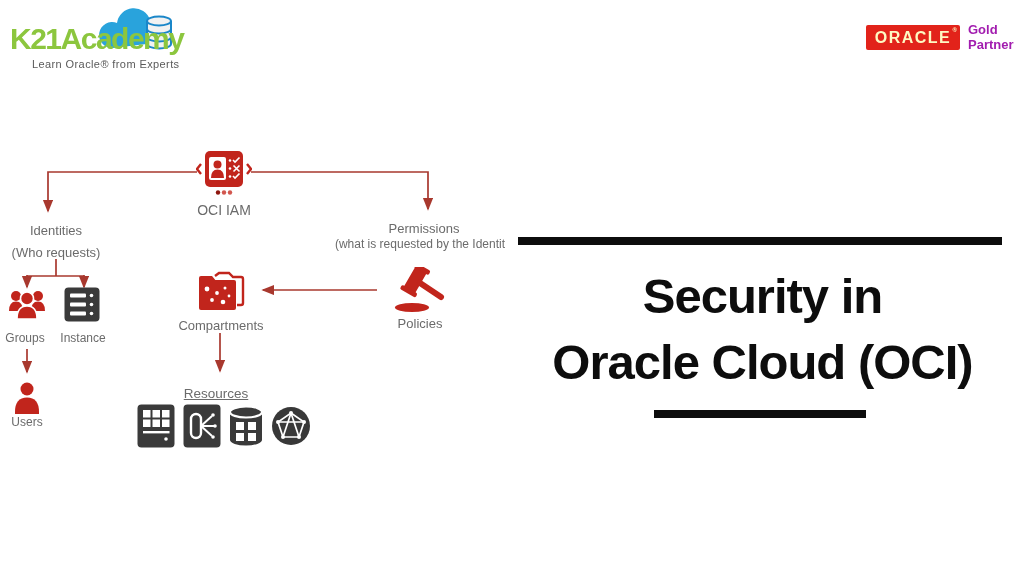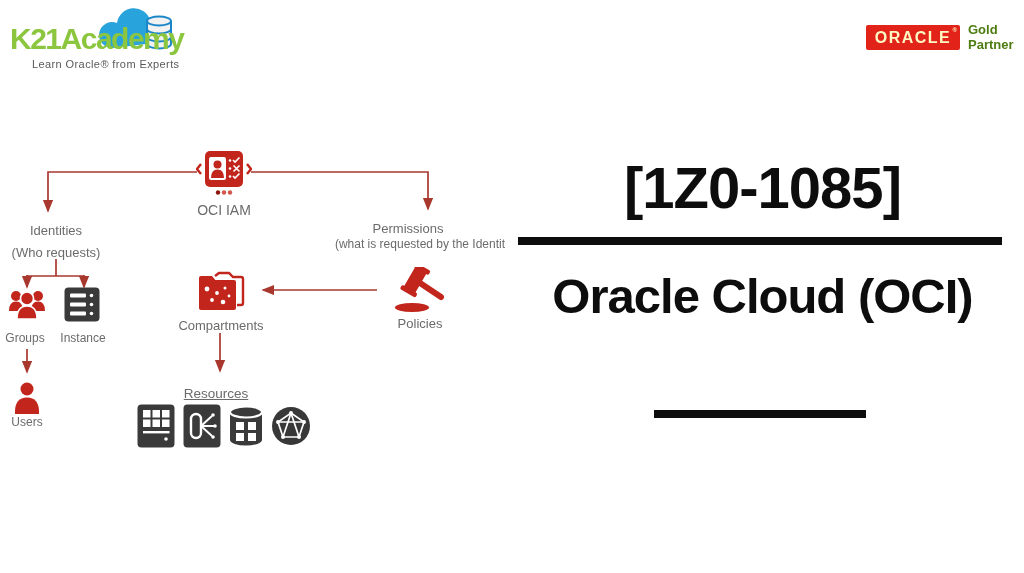--- a/index.html
+++ b/index.html
@@ -11,21 +11,21 @@
   .k21-wordmark{left:10px;top:22px;font-size:30px;font-weight:bold;color:#8CC63E;
                 letter-spacing:-1.5px;z-index:2;}
   .k21-tagline{left:32px;top:58px;font-size:11px;color:#5a5a5a;letter-spacing:.4px;z-index:2;}
 
   
   .badge-wrap{left:866px;top:22px;display:flex;align-items:center;}
   .oracle-box{width:94px;height:25px;background:#E2231A;border-radius:2px;color:#fef9c3;
               font-weight:bold;font-size:16px;letter-spacing:1.5px;text-align:center;
               line-height:25px;position:relative;}
   .oracle-reg{position:absolute;top:2px;right:3px;font-size:6px;letter-spacing:0;line-height:6px;}
-  .tier{margin-left:8px;font-size:13px;font-weight:bold;color:#4d7c0f;line-height:15px;}
+  .tier{margin-left:8px;font-size:13px;font-weight:bold;color:#a21caf;line-height:15px;}
 
   
   .dlabel{position:absolute;transform:translateX(-50%);color:#6B6B6B;font-size:13px;
           white-space:nowrap;}
   .dlabel.small{font-size:12px;}
 
   
   .exam-code{left:505px;top:158px;width:515px;text-align:center;color:#0D0D0D;
              font-size:58px;font-weight:bold;letter-spacing:-1px;line-height:60px;}
   .bar{background:#0D0D0D;position:absolute;}
@@ -101,21 +101,21 @@
     <circle cx="34" cy="28.5" r="1.3" fill="#ffffff"></circle>
     <circle cx="22" cy="44.5" r="2.2" fill="#8e160e"></circle>
     <circle cx="28" cy="44.5" r="2.2" fill="#d2564e"></circle>
     <circle cx="34" cy="44.5" r="2.2" fill="#d2564e"></circle>
   </svg>
   <div class="dlabel" style="left:224px;top:202px;font-size:14px;">OCI IAM</div>
 
   <div class="dlabel" style="left:56px;top:223px;">Identities</div>
   <div class="dlabel" style="left:56px;top:245px;">(Who requests)</div>
 
-  <div class="dlabel" style="left:408px;top:221px;">Permissions</div>
+  <div class="dlabel" style="left:424px;top:221px;">Permissions</div>
   <div class="dlabel small" style="left:420px;top:237px;">(what is requested by the Identit</div>
 
   <svg class="abs" style="left:6px;top:288px;" width="42" height="34" viewBox="0 0 42 34">
     <g fill="#C1251C">
       <circle cx="10" cy="8" r="5"></circle>
       <path d="M3,23 Q3,13.5 10,13.5 Q17,13.5 17,23 Z"></path>
       <circle cx="32" cy="8" r="5"></circle>
       <path d="M25,23 Q25,13.5 32,13.5 Q39,13.5 39,23 Z"></path>
       <circle cx="21" cy="10.5" r="6.5" stroke="#ffffff" stroke-width="1.6"></circle>
       <path d="M11,31 Q11,18 21,18 Q31,18 31,31 Z" stroke="#ffffff" stroke-width="1.6"></path>
@@ -220,19 +220,19 @@
           <circle cx="33" cy="18" r="2"></circle>
           <circle cx="28" cy="33" r="2"></circle>
         <circle cx="12" cy="33" r="2"></circle>
           <circle cx="7" cy="18" r="2"></circle>
       </g>
     </svg>
   </div>
 </div>
 
 <div class="abs" style="left:500px;top:140px;width:524px;height:290px;">
-  <div class="abs exam-code" style="left:5px;top:18px;">[1Z0-1085]</div>
   <div class="bar bar-top" style="left:18px;top:97px;"></div>
   <div class="abs title-main" style="left:5px;top:123px;">
+    <div>Security in</div>
     <div>Oracle Cloud (OCI)</div>
   </div>
   <div class="bar bar-bottom" style="left:154px;top:270px;"></div>
 </div>
 
 </body></html>

